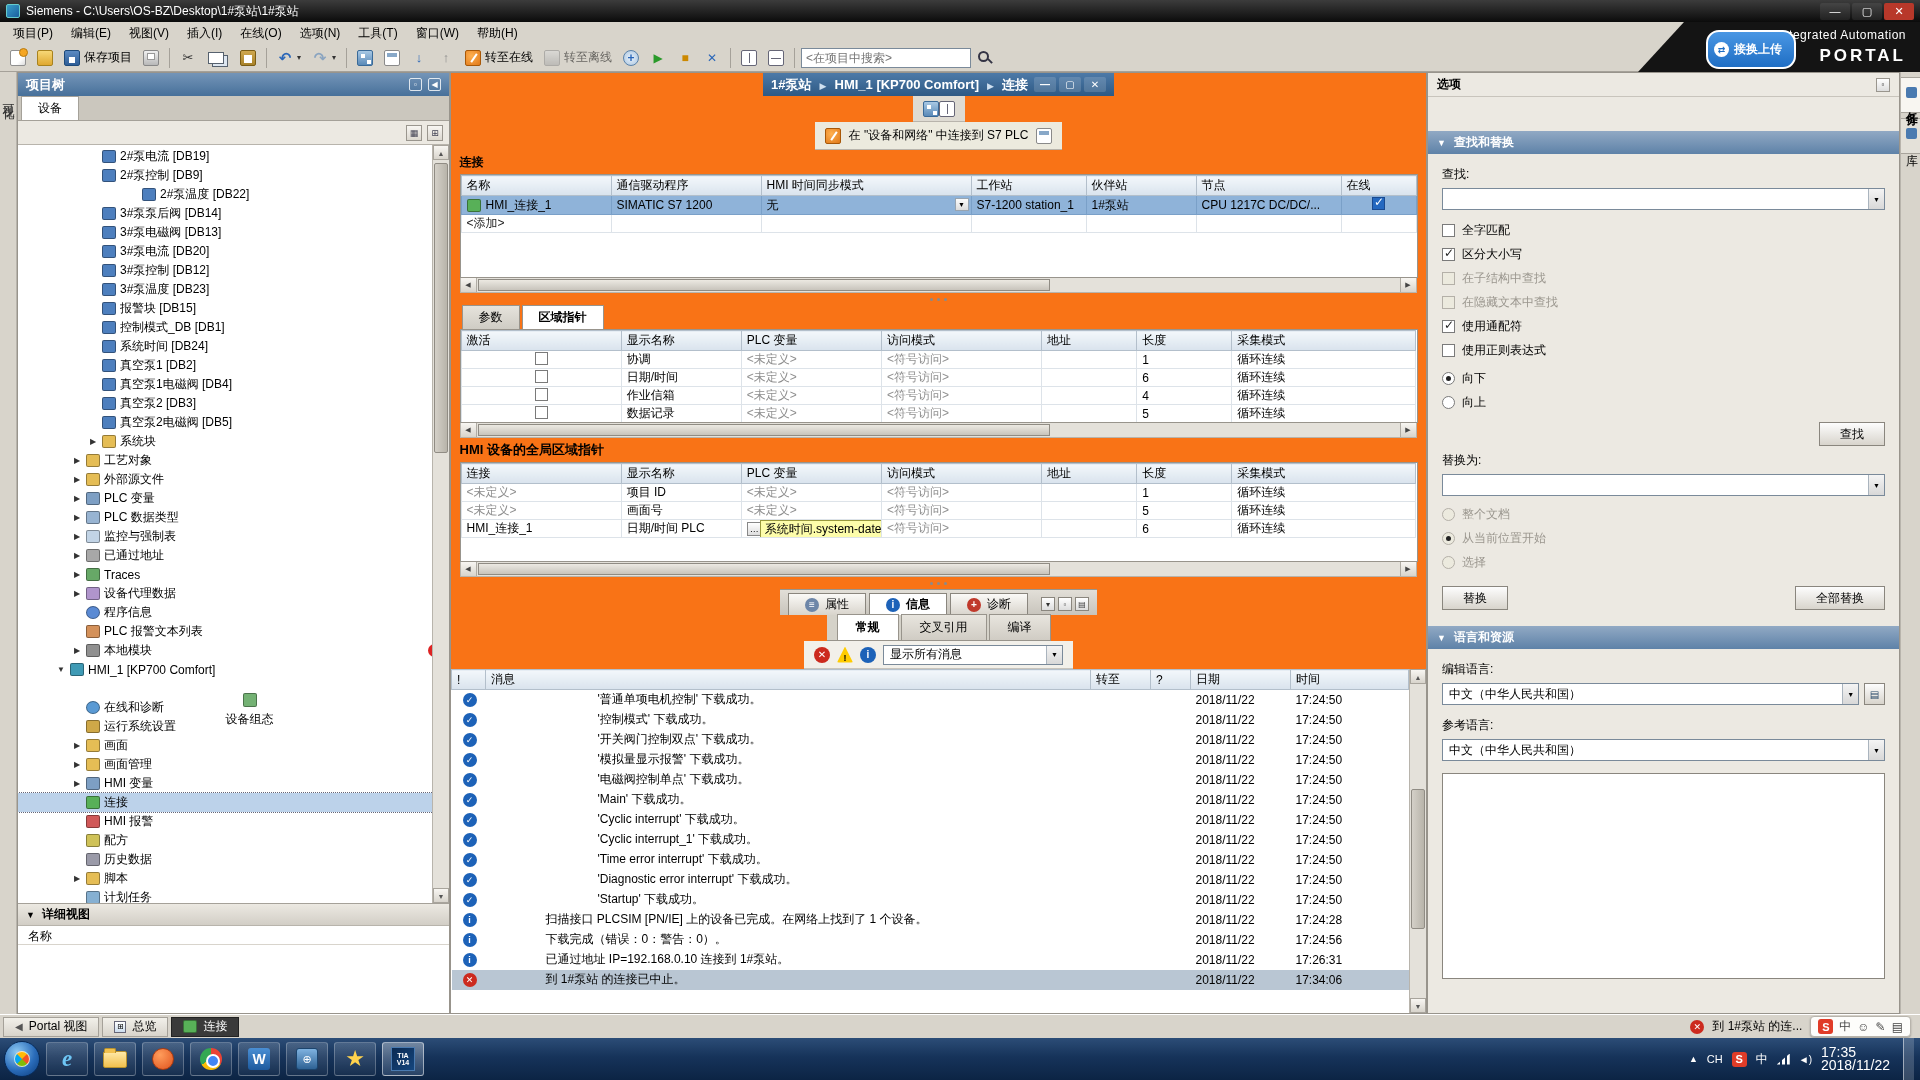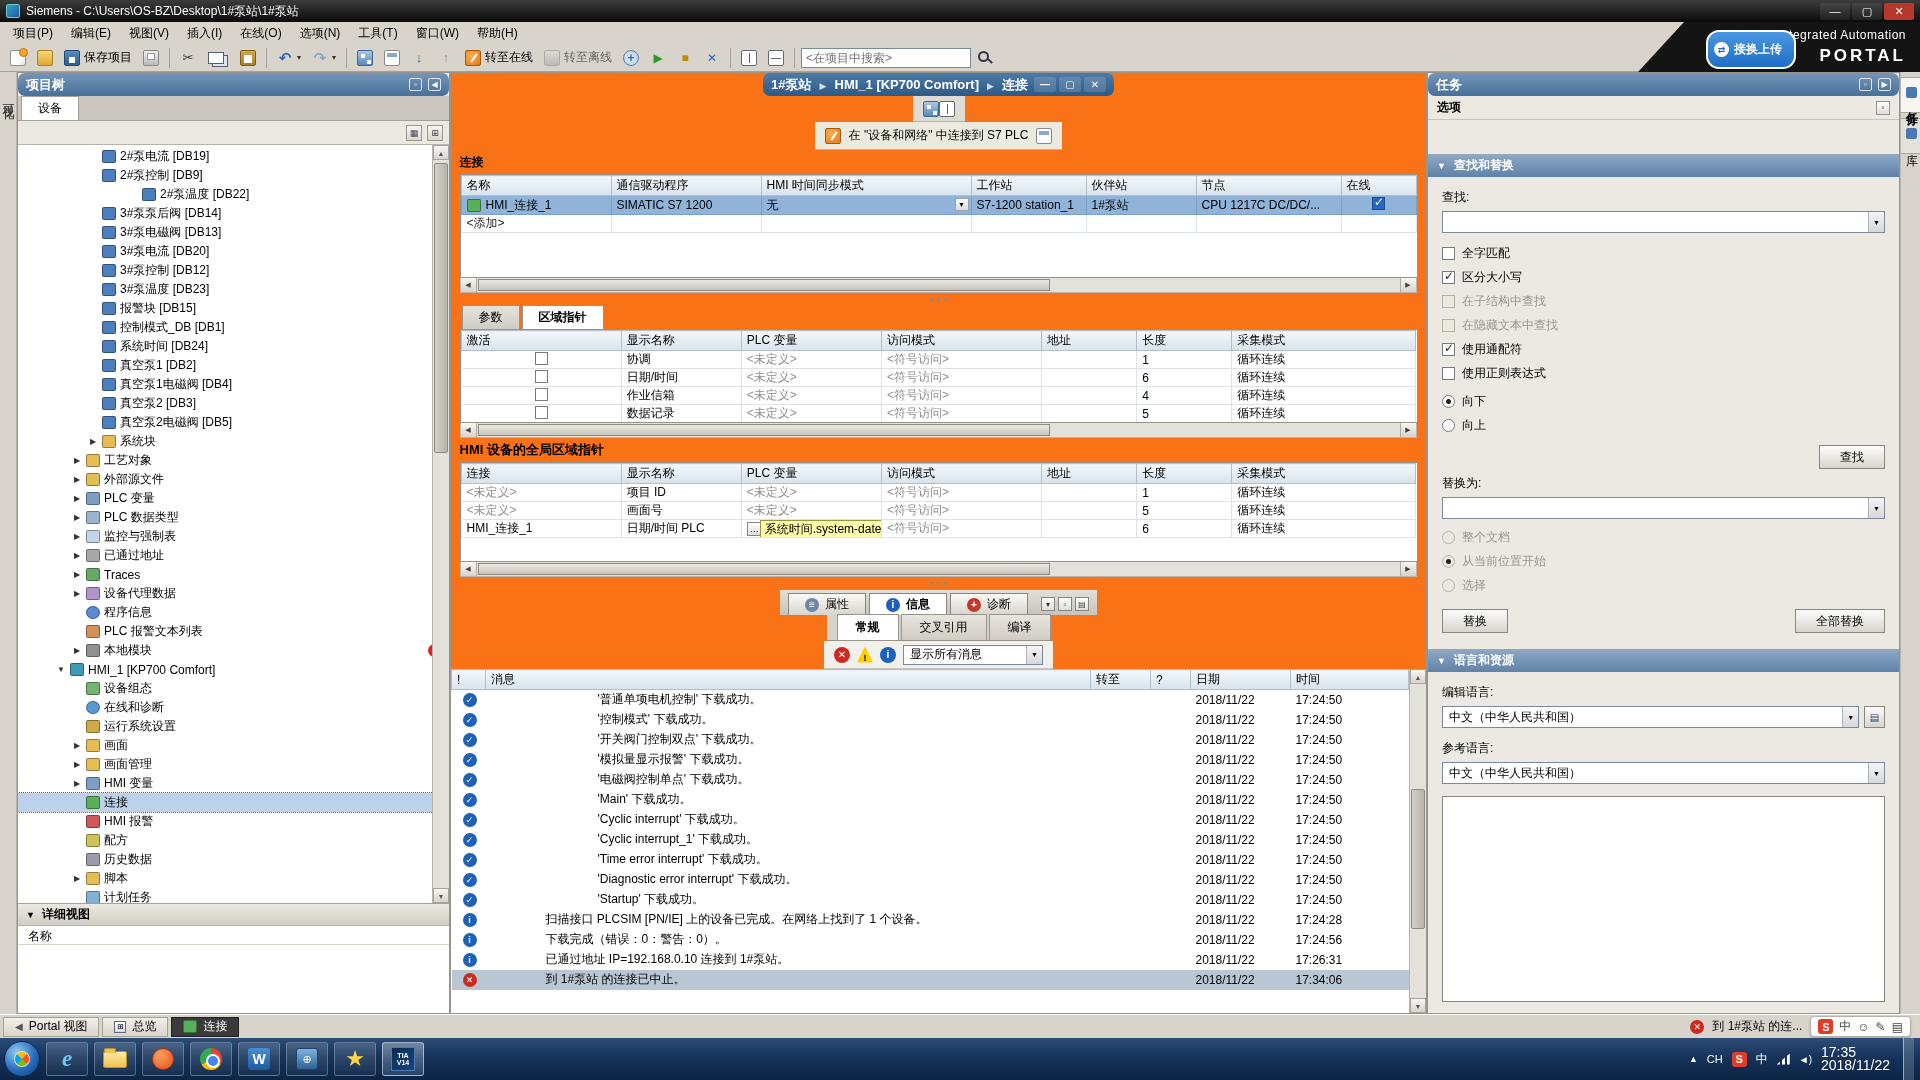--- a/index.html
+++ b/index.html
@@ -62,21 +62,21 @@
 .ic-splith{background:#fff;border:1px solid #667;}
 .ic-splith::after{content:"";position:absolute;top:2px;bottom:2px;left:7px;width:1px;background:#667;}
 .ic-splitv{background:#fff;border:1px solid #667;}
 .ic-splitv::after{content:"";position:absolute;left:2px;right:2px;top:7px;height:1px;background:#667;}
 .ic-find{border:2px solid #334;border-radius:50%;width:11px;height:11px;margin:0 4px 3px 0;flex:0 0 11px;}
 .ic-find::after{content:"";position:absolute;width:6px;height:2px;background:#334;transform:rotate(45deg);right:-6px;bottom:-2px;}
 .right{margin-left:auto;}
 
 
 .panel{position:absolute;top:72px;height:942px;background:#ece9e2;border:1px solid #98948c;display:flex;flex-direction:column;}
-.panel-header{height:23px;background:linear-gradient(#7495b8,#47709a);color:#fff;font-weight:bold;font-size:13px;display:flex;align-items:center;padding:0 8px;gap:6px;flex:0 0 23px;border-radius:7px;}
+.panel-header{height:23px;background:linear-gradient(#7495b8,#47709a);color:#fff;font-weight:bold;font-size:13px;display:flex;align-items:center;padding:0 8px;gap:6px;flex:0 0 23px;}
 .ph-ico{width:13px;height:13px;border:1px solid rgba(255,255,255,.8);border-radius:2px;font-size:8px;display:flex;align-items:center;justify-content:center;color:#fff;}
 .ph-ico.pin::after{content:"▫";}
 .ph-ico.col-l::after{content:"◀";}
 .ph-ico.col-r::after{content:"▶";}
 
 
 #left-strip{position:absolute;left:0;top:72px;width:17px;height:942px;background:#d8d4cb;border-right:1px solid #b8b4ac;display:flex;justify-content:center;}
 .vlabel{writing-mode:vertical-rl;font-size:12px;color:#333;margin-top:22px;letter-spacing:2px;}
 #right-strip{position:absolute;left:1900px;top:72px;width:20px;height:942px;background:#d8d4cb;border-left:1px solid #b8b4ac;}
 .vtab{writing-mode:vertical-rl;display:flex;align-items:center;gap:5px;padding:9px 2px;background:#e4e1d9;border:1px solid #a8a49c;border-left:none;margin-top:5px;font-size:12px;}
@@ -173,21 +173,21 @@
 #msg-filter{height:28px;display:flex;align-items:center;gap:7px;padding:0 10px;background:#f2f0ea;border-bottom:1px solid #c8c4bc;flex:0 0 28px;}
 .fi{width:16px;height:16px;border-radius:50%;color:#fff;font-size:10px;font-weight:bold;display:inline-flex;align-items:center;justify-content:center;}
 .fi-err{background:#cc2a1e;}.fi-err::after{content:"✕";}
 .fi-warn{background:#ffcc00;color:#000;border-radius:2px;clip-path:polygon(50% 0,100% 100%,0 100%);align-items:flex-end;}
 .fi-warn::after{content:"!";font-size:9px;}
 .fi-info{background:#1d62b8;}.fi-info::after{content:"i";}
 .combo{height:20px;background:#fff;border:1px solid #7a8a9a;display:flex;align-items:center;}
 .combo .val{padding:0 6px;flex:1;white-space:nowrap;overflow:hidden;}
 .combo .dd{width:16px;height:100%;border-left:1px solid #aab4be;background:linear-gradient(#f4f4f4,#d8d8d8);font-size:7px;display:flex;align-items:center;justify-content:center;}
 .combo .dd::after{content:"▼";}
-#msg-filter .combo{width:140px;}
+#msg-filter .combo{width:180px;}
 #msg-area{flex:1 1 auto;background:#fff;position:relative;overflow:hidden;}
 #msg-table{border-collapse:collapse;table-layout:fixed;width:calc(100% - 17px);font-size:12px;background:#fff;}
 #msg-table th{background:linear-gradient(#f3f7fb,#d9e3ed);border:1px solid #b3bfcb;font-weight:normal;text-align:left;padding:0 5px;height:20px;}
 #msg-table td{height:20px;padding:0 5px;white-space:nowrap;overflow:hidden;}
 .msg-row.sel td{background:#b9c6d3;}
 .c-msg.ind{padding-left:112px;}
 .c-msg{padding-left:60px !important;}
 .c-msg.ind{padding-left:112px !important;}
 .mi{width:14px;height:14px;border-radius:50%;color:#fff;font-size:9px;font-weight:bold;display:inline-flex;align-items:center;justify-content:center;margin-left:6px;}
 .mi-ok,.mi-info{background:#1d62b8;}
@@ -527,21 +527,21 @@
           <span class="exp">▶</span>
           <span class="ti ti-modules"></span>
           <span class="tree-lbl">本地模块</span>
           <span class="badge-err">!</span>
         </div>
         <div class="tree-row" style="padding-left: 38px;">
           <span class="exp">▼</span>
           <span class="ti ti-hmi"></span>
           <span class="tree-lbl">HMI_1 [KP700 Comfort]</span>
         </div>
-        <div class="tree-row" style="padding-left: 54px;">
+        <div class="tree-row" style="padding-left: 54px; flex-direction: column;">
           <span class="exp"></span>
           <span class="ti ti-devcfg"></span>
           <span class="tree-lbl">设备组态</span>
         </div>
         <div class="tree-row" style="padding-left: 54px;">
           <span class="exp"></span>
           <span class="ti ti-diag"></span>
           <span class="tree-lbl">在线和诊断</span>
         </div>
         <div class="tree-row" style="padding-left: 54px;">
@@ -1006,25 +1006,20 @@
         </table>
       <div class="vscroll">
         <span class="arr up">▲</span>
         <span class="vthumb" style="top:120px;height:140px;"></span>
         <span class="arr dn">▼</span>
       </div>
     </div>
   </div>
 
   <div id="tasks-panel" class="panel">
-    <div class="panel-header">
-      <span>任务</span>
-      <span class="right ph-ico pin"></span>
-      <span class="ph-ico col-r"></span>
-    </div>
     <div id="options-bar">
       <span>选项</span>
       <span class="opt-ico">▫</span>
     </div>
     <div class="spacer34"></div>
     <div class="task-sec-header">
       <span class="sec-arrow">▼</span>
       <span>查找和替换</span>
     </div>
     <div class="task-body">

